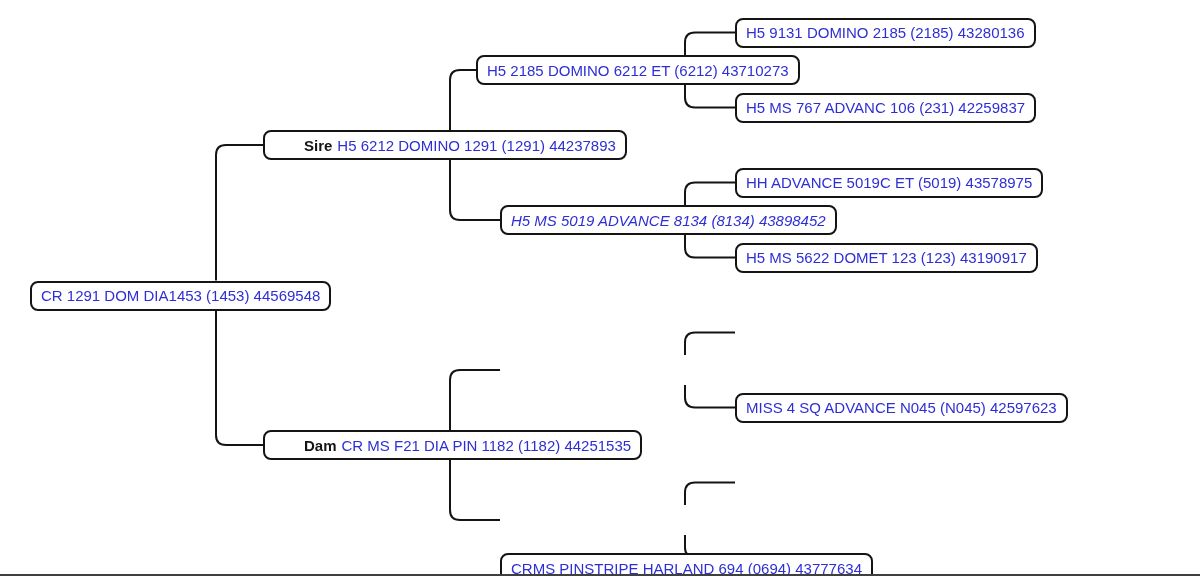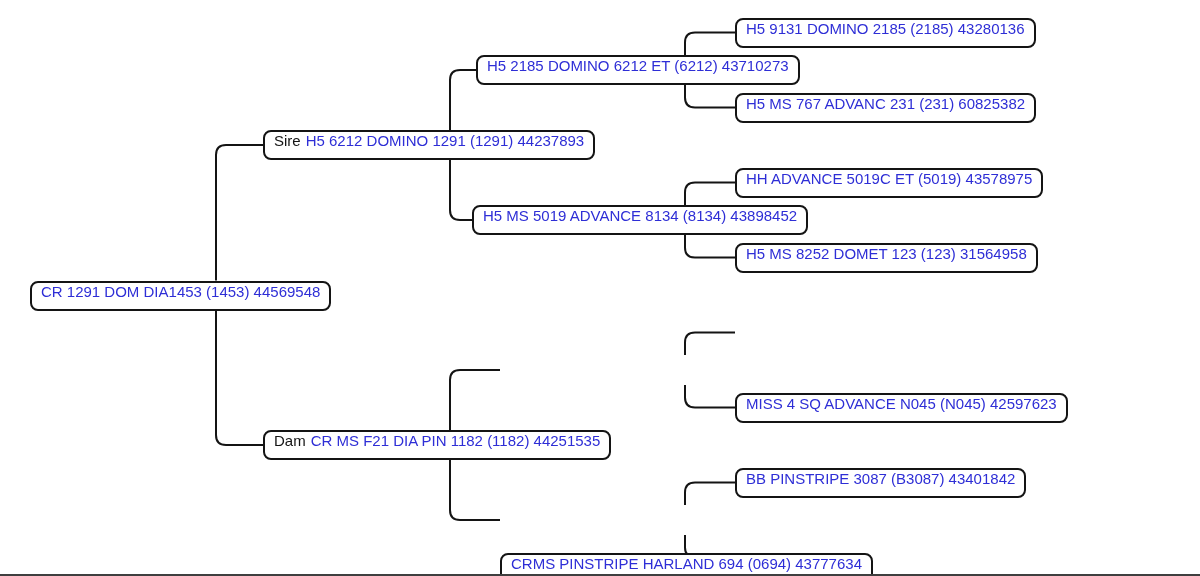--- a/index.html
+++ b/index.html
@@ -25,44 +25,45 @@
   }
   svg.connectors path{
     fill:none;
     stroke:var(--border-color);
     stroke-width:2;
   }
   .node{
     position:absolute;
     z-index:2;
     display:flex;
-    align-items:flex-start;
+    align-items:center;
     height:30px;
     padding:0 9px;
     background:#fff;
     border:2px solid var(--border-color);
     border-radius:8px;
     white-space:nowrap;
     font-size:15px;
   }
   .node .role{
-    font-weight:normal;
+    font-weight:bold;
     color:var(--label-color);
     margin-right:5px;
+    margin-left:30px;
   }
   .node .pname{
     color:var(--link-color);
     cursor:pointer;
   }
   
   .n-root        {left:30px;  top:280.5px;}
   .n-sire        {left:263px; top:130px;}
   .n-dam         {left:263px; top:430px;}
   .n-ss          {left:476px; top:55px;}
-  .n-sd          {left:472px; top:205px;}
+  .n-sd          {left:500px; top:205px;font-style:italic;}
   .n-ds          {left:500px; top:355px;}
   .n-dd          {left:500px; top:505px;margin-top:48px;}
   .n-sss         {left:735px; top:17.5px;}
   .n-ssd         {left:735px; top:92.5px;}
   .n-sds         {left:735px; top:167.5px;}
   .n-sdd         {left:735px; top:242.5px;}
   .n-dss         {left:735px; top:317.5px;}
   .n-dsd         {left:735px; top:392.5px;}
   .n-dds         {left:735px; top:467.5px;}
   .n-ddd         {left:735px; top:542.5px;}
@@ -121,29 +122,26 @@
     <span class="pname">H5 MS 5019 ADVANCE 8134 (8134) 43898452</span>
   </div>
   <div class="node n-dd">
     <span class="pname">CRMS PINSTRIPE HARLAND 694 (0694) 43777634</span>
   </div>
 
   <div class="node n-sss">
     <span class="pname">H5 9131 DOMINO 2185 (2185) 43280136</span>
   </div>
   <div class="node n-ssd">
-    <span class="pname">H5 MS 767 ADVANC 231 (231) 60825382</span>
+    <span class="pname">H5 MS 767 ADVANC 106 (231) 42259837</span>
   </div>
   <div class="node n-sds">
     <span class="pname">HH ADVANCE 5019C ET (5019) 43578975</span>
   </div>
   <div class="node n-sdd">
-    <span class="pname">H5 MS 8252 DOMET 123 (123) 31564958</span>
+    <span class="pname">H5 MS 5622 DOMET 123 (123) 43190917</span>
   </div>
   <div class="node n-dsd">
     <span class="pname">MISS 4 SQ ADVANCE N045 (N045) 42597623</span>
-  </div>
-  <div class="node n-dds">
-    <span class="pname">BB PINSTRIPE 3087 (B3087) 43401842</span>
   </div>
 
   <div class="bottom-rule"></div>
 </div>
 
 </body></html>

